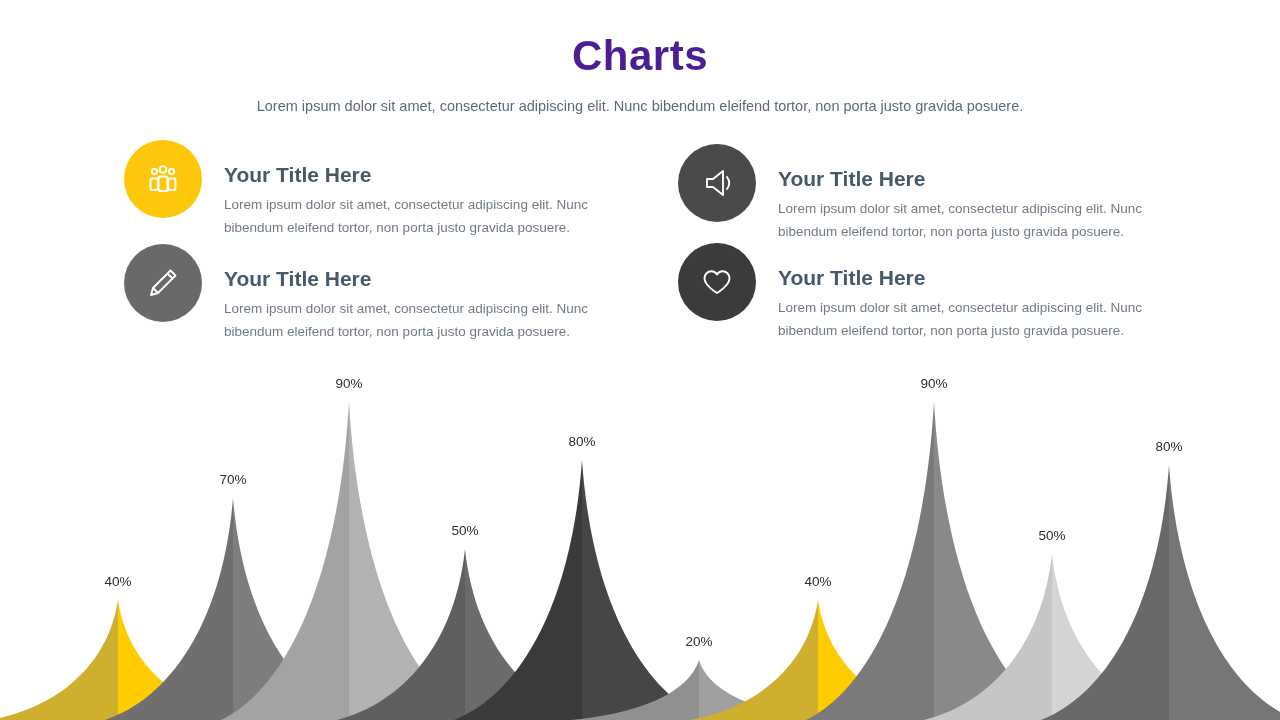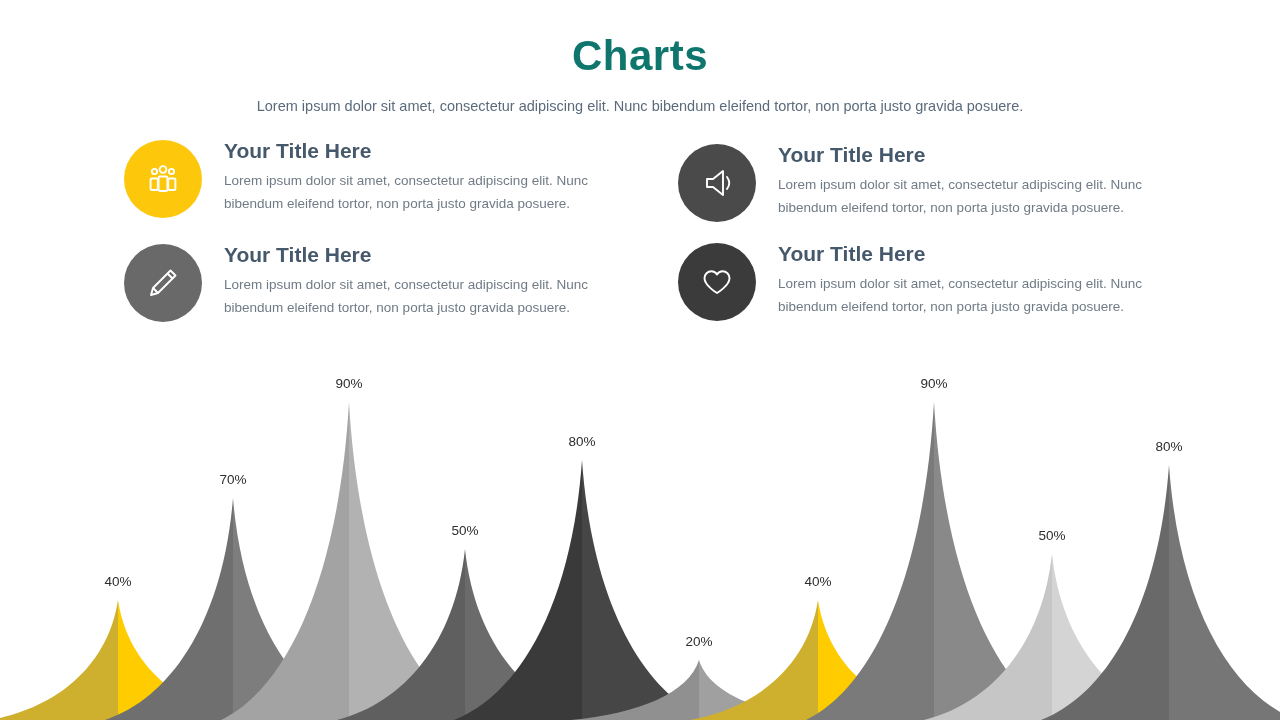--- a/index.html
+++ b/index.html
@@ -10,21 +10,21 @@
     overflow:hidden;
     position:relative;
   }
   .slide{position:relative;width:1280px;height:720px;overflow:hidden;}
 
   
   .page-title{
     position:absolute;top:34px;left:0;width:1280px;
     text-align:center;
     font-size:42px;font-weight:bold;letter-spacing:.5px;
-    color:#0f766e;
+    color:#4c1d95;
     line-height:1.05;
   }
   .page-subtitle{
     position:absolute;top:97px;left:0;width:1280px;
     text-align:center;
     font-size:14.5px;color:#5b6b7c;
     line-height:1.3;
   }
 
   
@@ -44,21 +44,21 @@
     width:78px;height:78px;border-radius:50%;
     flex:0 0 78px;
     display:flex;align-items:center;justify-content:center;
     margin-top:4px;
   }
   .ic-yellow{background:#fdc70c;}
   .ic-gray{background:#696969;}
   .ic-darkgray{background:#4a4a4a;}
   .ic-darkest{background:#3b3b3b;}
 
-  .feature-text{margin-left:22px;padding-top:2px;}
+  .feature-text{margin-left:22px;padding-top:2px;margin-top:24px;}
   .feature-title{
     font-size:21px;font-weight:bold;color:#46586b;
     line-height:1.2;margin:0 0 6px 0;
   }
   .feature-body{
     font-size:13.5px;color:#707b86;line-height:1.72;margin:0;
     max-width:404px;
   }
 
   

